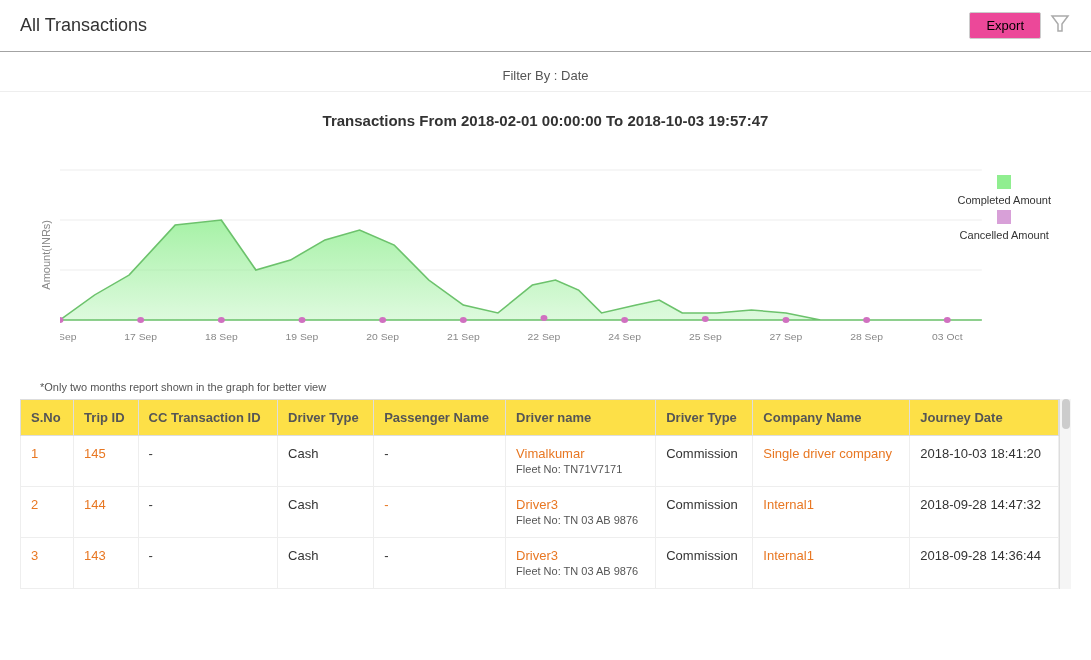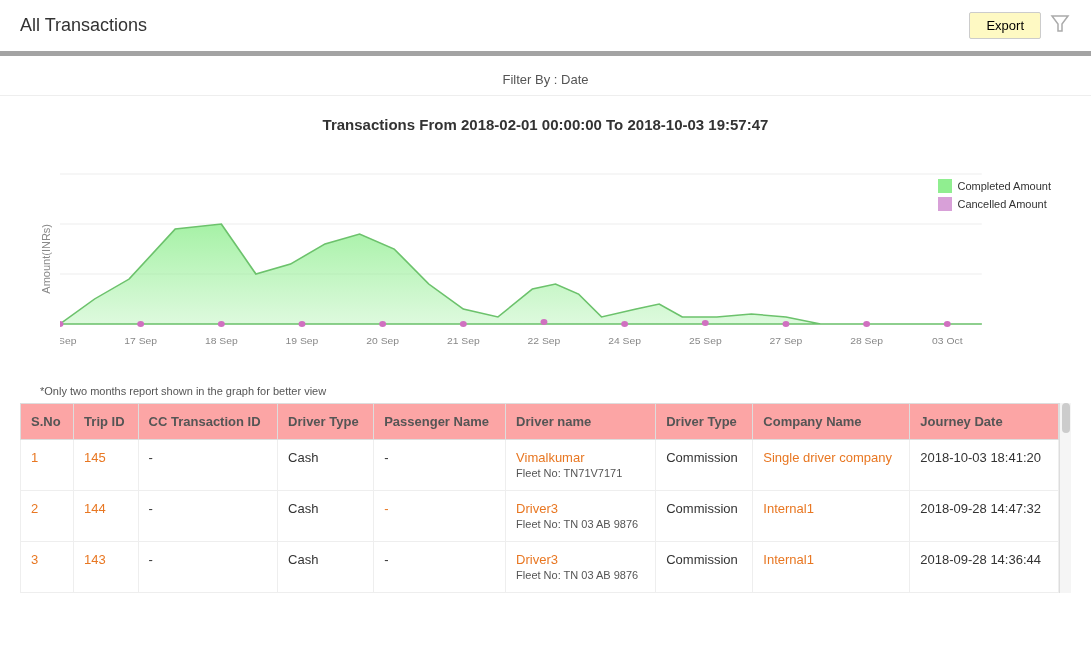--- a/index.html
+++ b/index.html
@@ -3,36 +3,36 @@
   <meta charset="utf-8">
   <style>
     * { box-sizing: border-box; margin: 0; padding: 0; }
     body { font-family: Arial, sans-serif; font-size: 13px; color: #333; background: #fff; }
 
     .header {
       display: flex;
       align-items: center;
       justify-content: space-between;
       padding: 12px 20px;
-      border-bottom: 5px solid #a3a3a3;
+      border-bottom: 1px solid #a3a3a3;
     }
     .header-title {
       font-size: 18px;
       font-weight: normal;
       color: #333;
     }
     .header-actions {
       display: flex;
       align-items: center;
       gap: 8px;
     }
     .export-btn {
       padding: 5px 16px;
       border: 1px solid #ccc;
-      background: #fef9c3;
+      background: #ec4899;
       cursor: pointer;
       font-size: 13px;
       border-radius: 2px;
     }
     .filter-icon {
       font-size: 18px;
       color: #999;
       cursor: pointer;
     }
 
@@ -84,20 +84,21 @@
       top: 10px;
       display: flex;
       flex-direction: column;
       gap: 4px;
       font-size: 11px;
     }
     .legend-item {
       display: flex;
       align-items: center;
       gap: 5px;
+      flex-direction: column;
     }
     .legend-box {
       width: 14px;
       height: 14px;
     }
 
     .chart-note {
       font-size: 11px;
       color: #555;
       padding: 6px 40px;
@@ -105,21 +106,21 @@
 
     .table-section {
       padding: 0 20px;
     }
     table {
       width: 100%;
       border-collapse: collapse;
       font-size: 13px;
     }
     thead tr {
-      background: #fca5a5;
+      background: #fde047;
     }
     thead th {
       text-align: left;
       padding: 10px 10px;
       color: #555;
       font-weight: 600;
       border: 1px solid #ddd;
       white-space: nowrap;
     }
     tbody tr {

